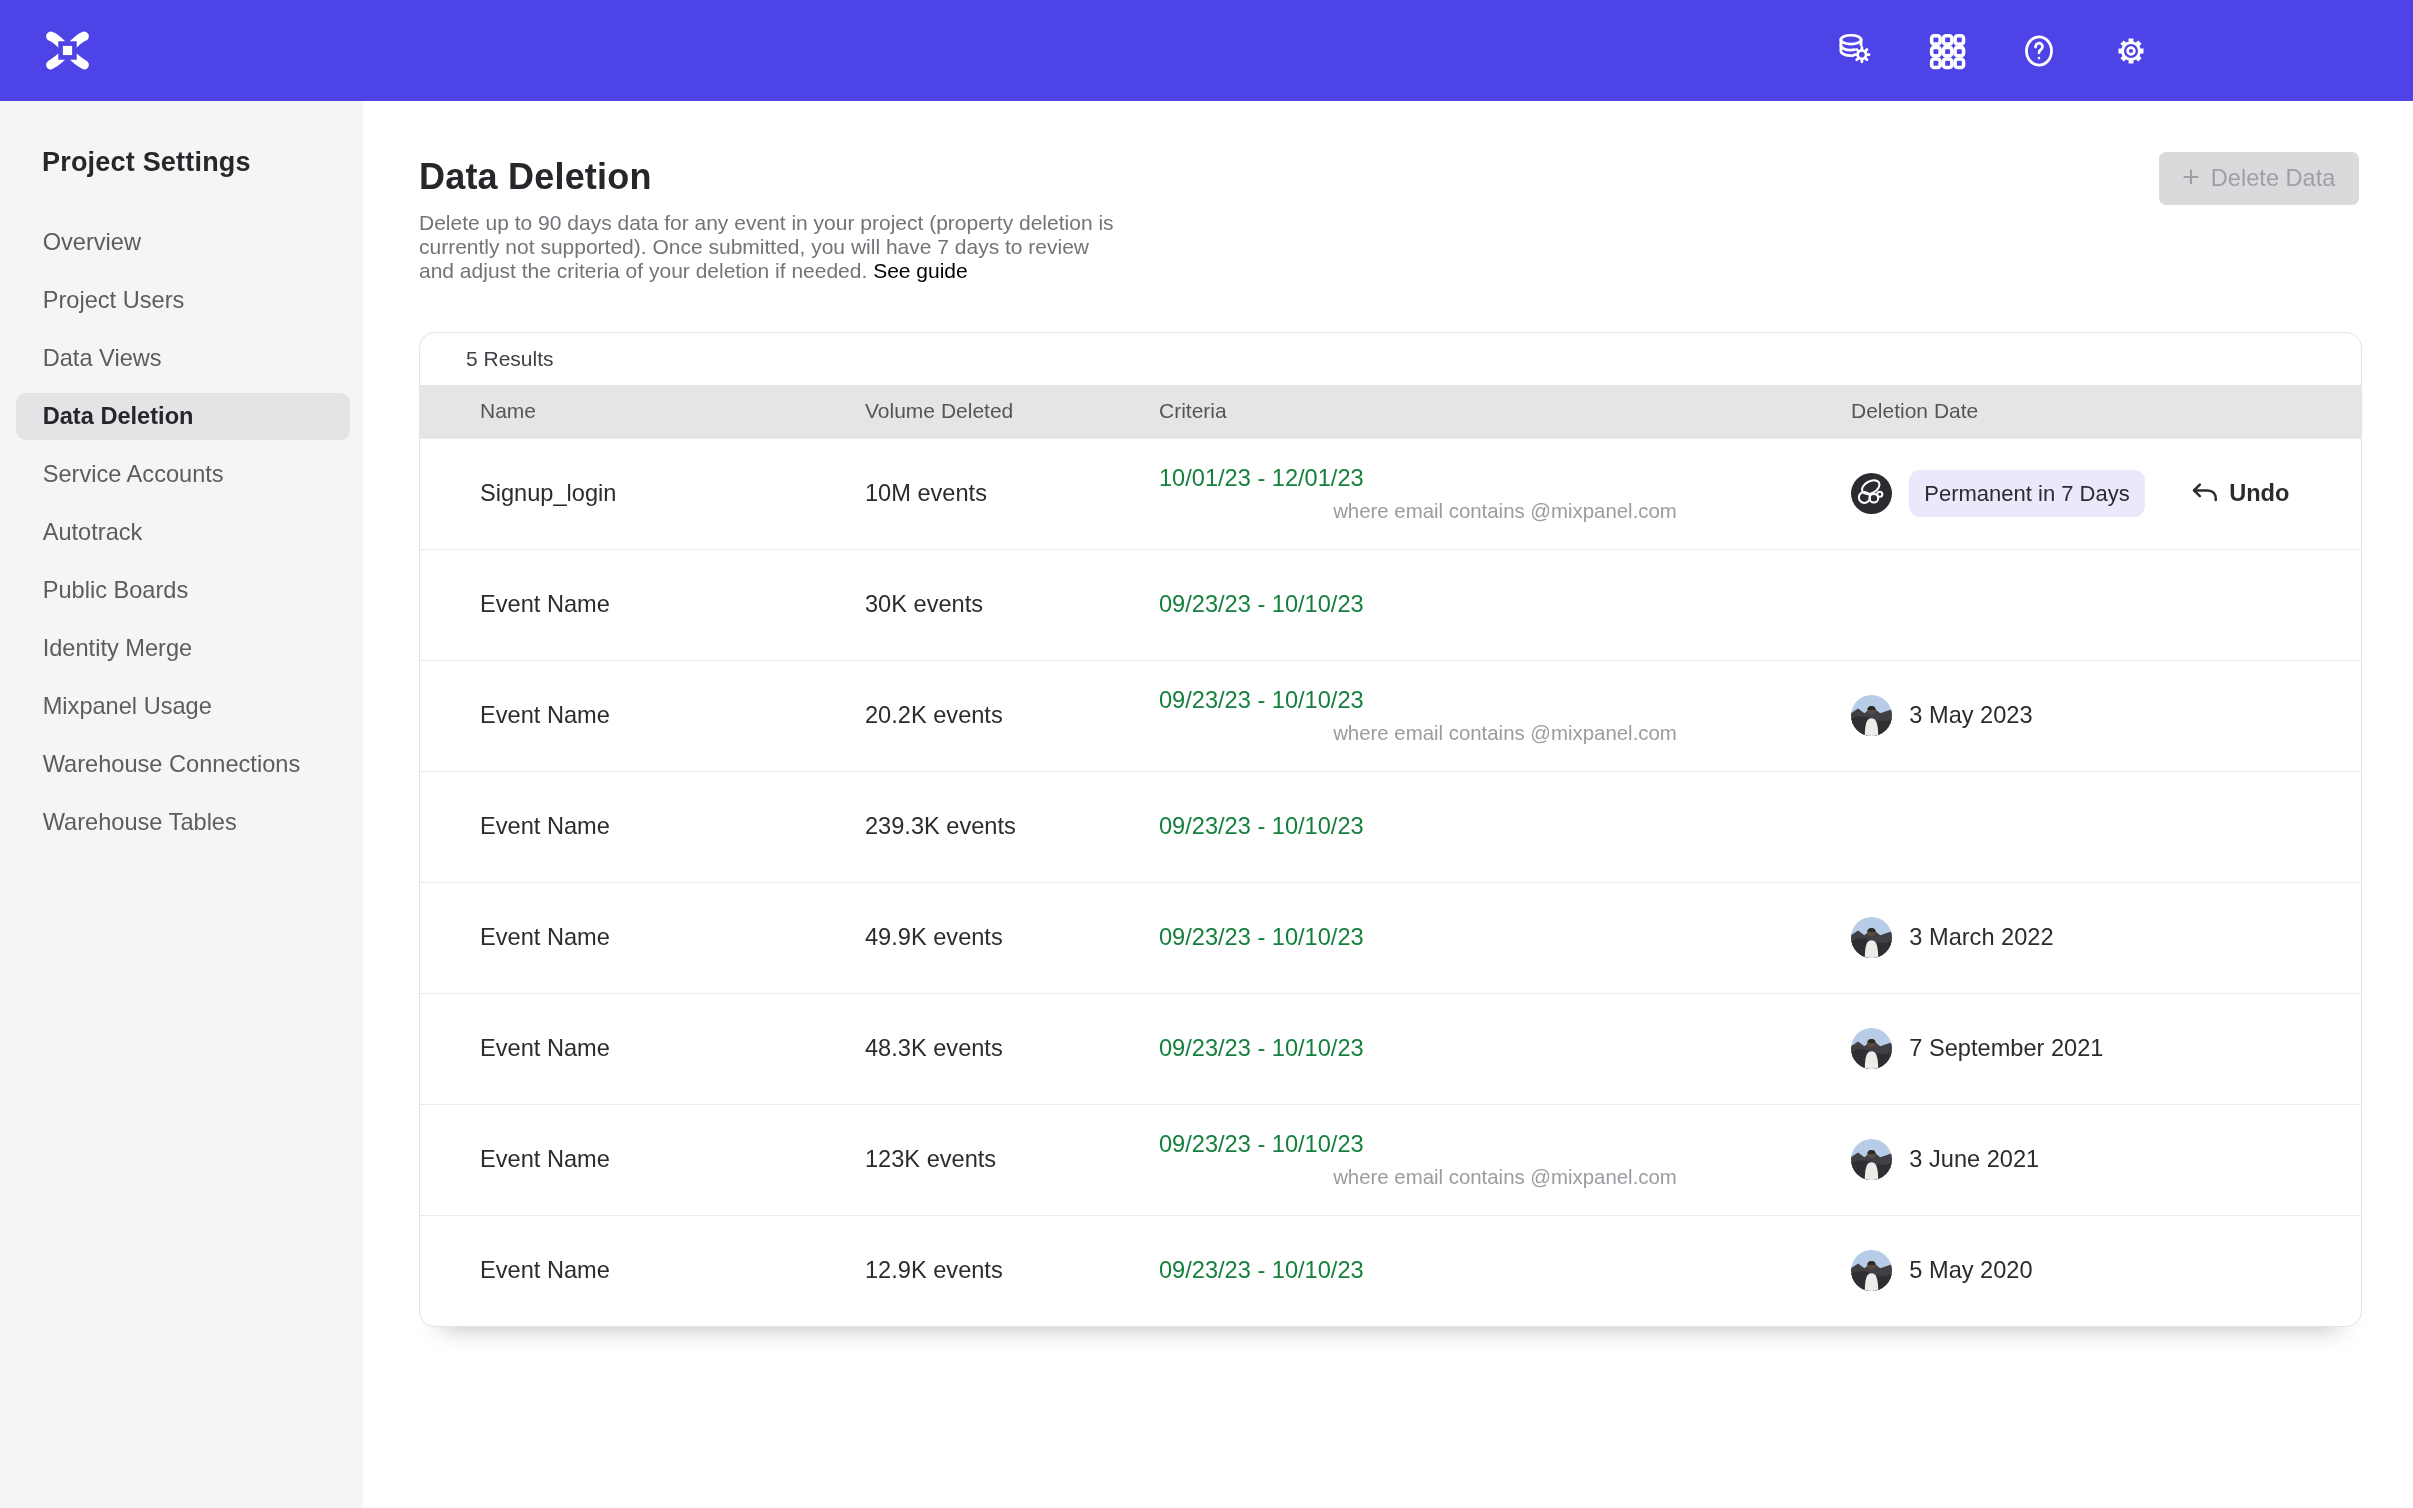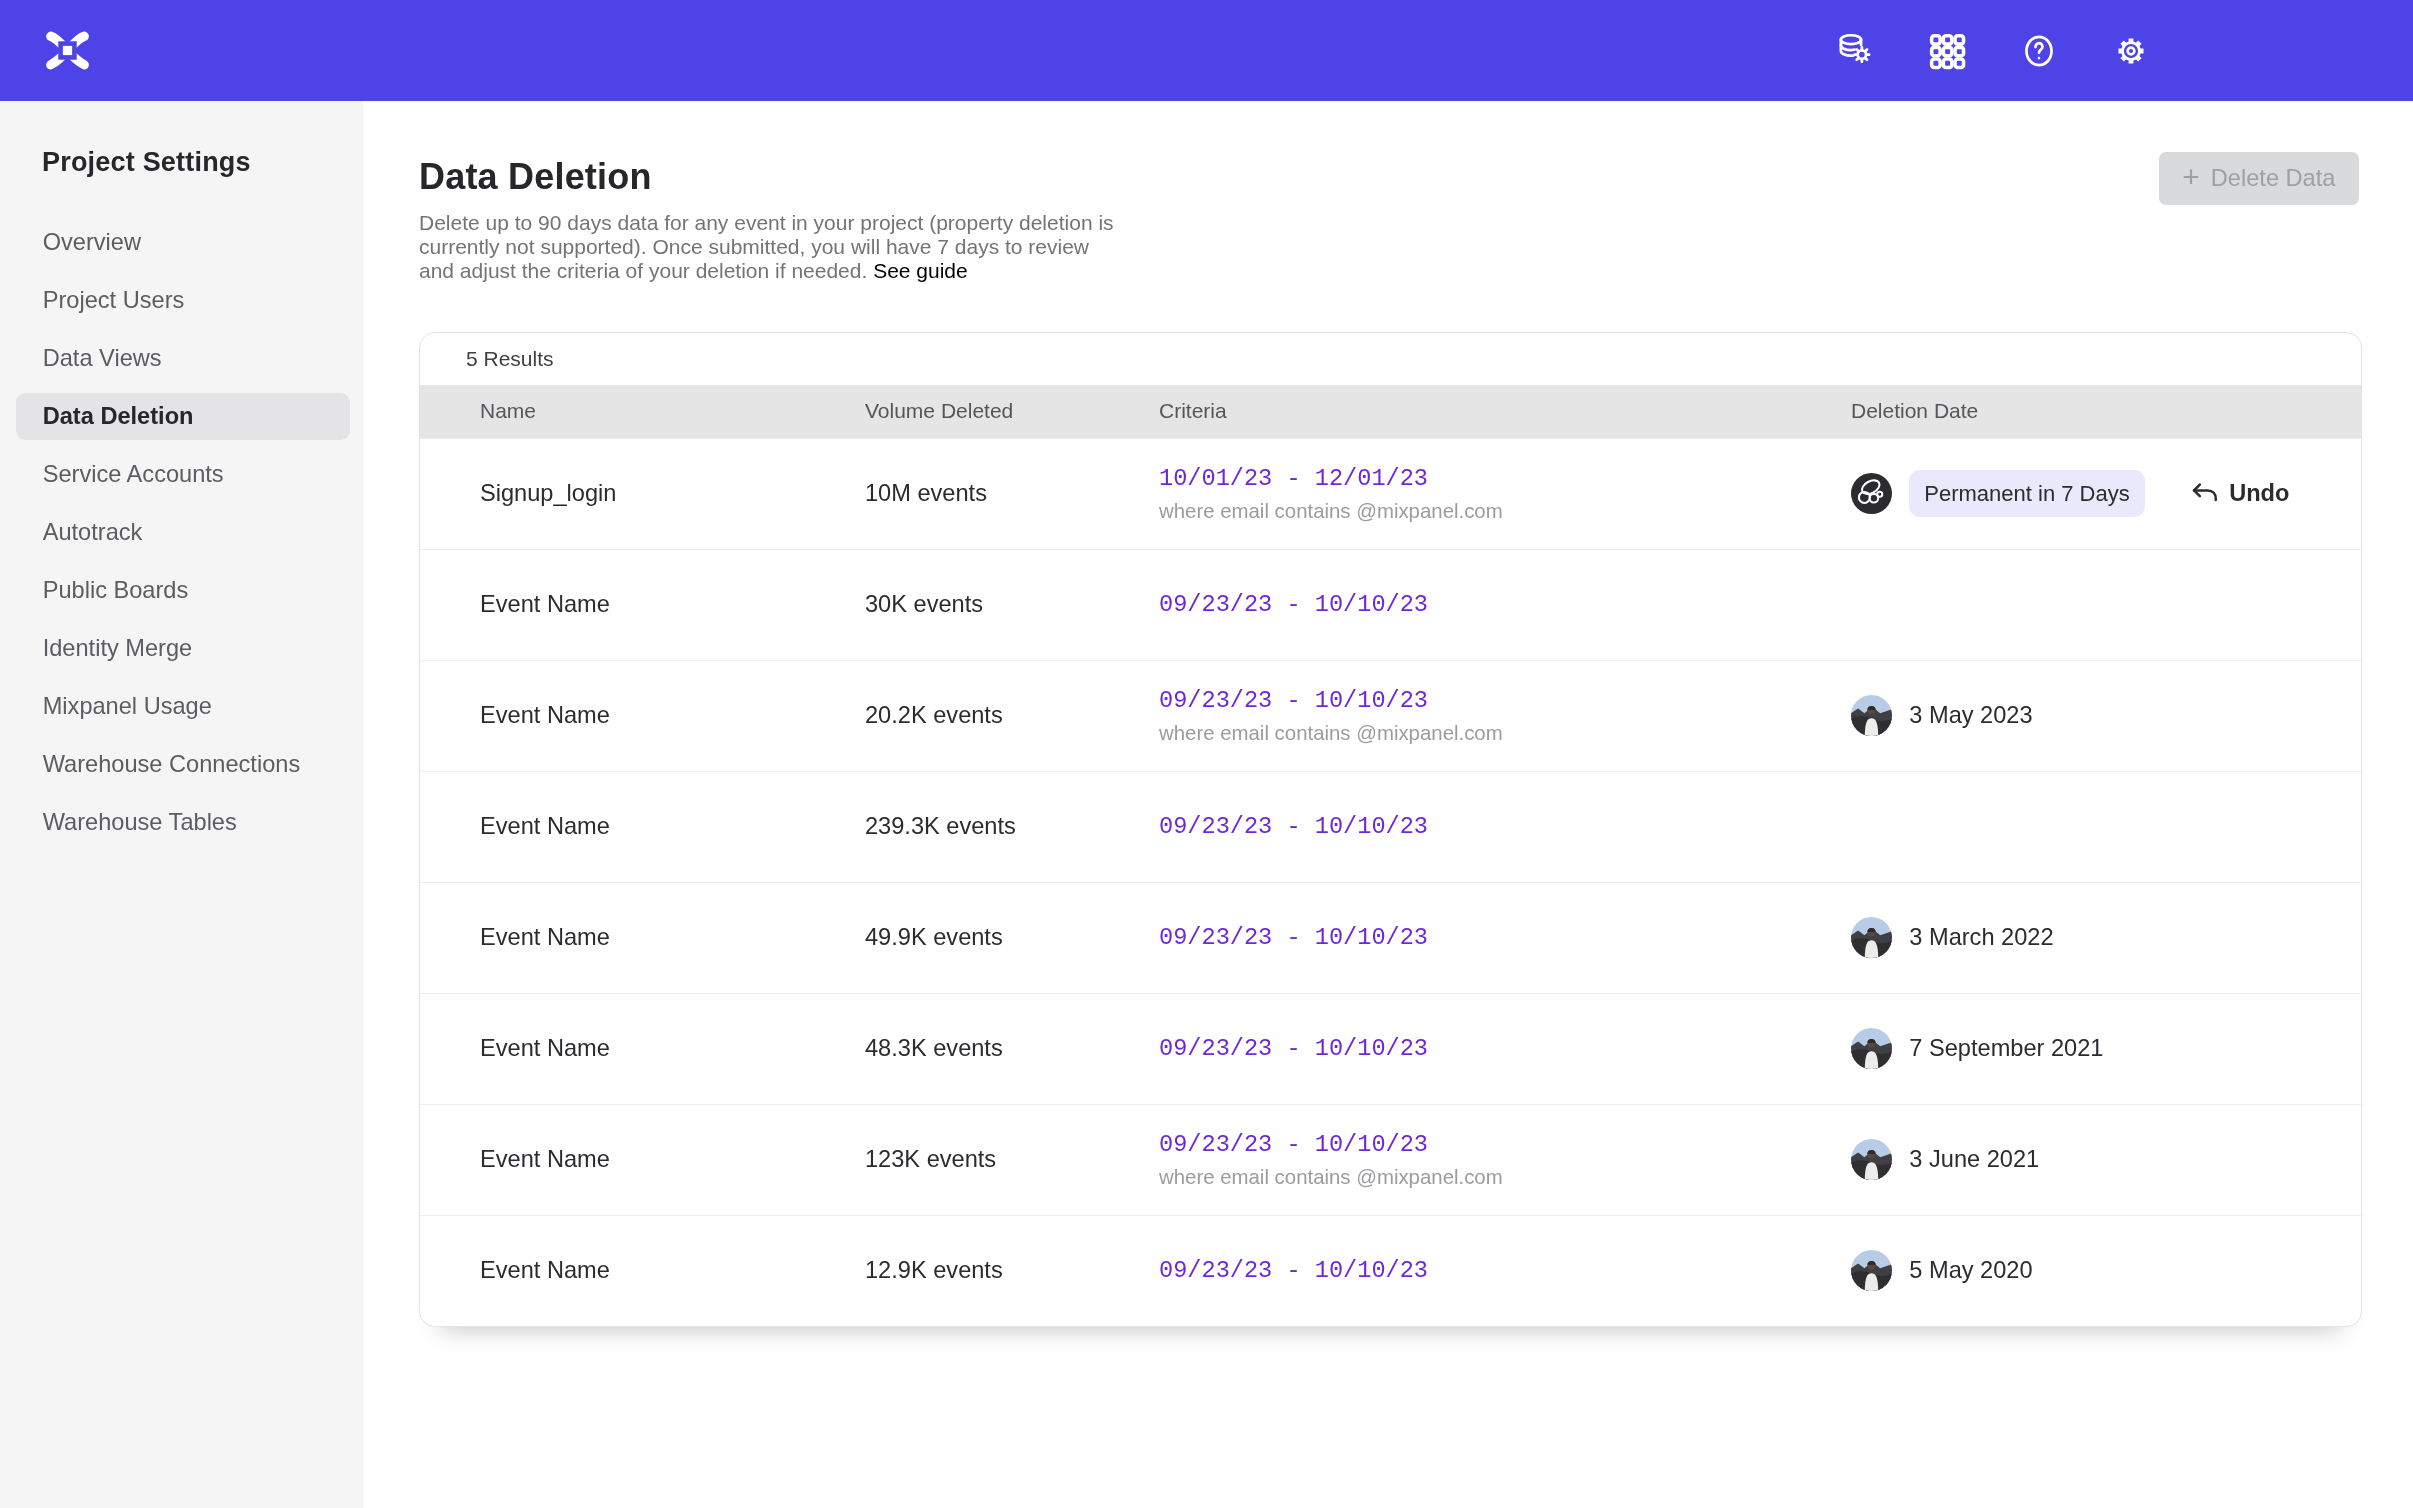--- a/index.html
+++ b/index.html
@@ -38,22 +38,22 @@
     border-radius:15.7px; overflow:hidden; box-shadow:0 23.6px 23.6px -22px rgba(0,0,0,.25); }
   .results-bar { height:52px; display:flex; align-items:center; padding-left:46px;
     font-size:21px; color:#3f3f45; }
   .thead { height:53px; background:#e5e5e5; display:grid;
     grid-template-columns:385px 294px 692px auto; align-items:center; padding-left:60px;
     font-size:21px; color:#55555b; }
   .row { height:111px; display:grid; grid-template-columns:385px 294px 692px auto;
     align-items:center; padding-left:60px; border-top:1.6px solid #ececee; }
   .cell-name, .cell-volume { font-size:23.6px; color:#2b2b30; }
   .cell-criteria { display:flex; flex-direction:column; justify-content:center; }
-  .criteria-main { font-size:23.6px; color:#6d28d9;font-family:Liberation Mono, monospace; }
-  .criteria-sub { font-size:20.4px; color:#9b9ba1; margin-top:8px; }
+  .criteria-main { font-size:23.6px; color:#15803d; }
+  .criteria-sub { font-size:20.4px; color:#9b9ba1; margin-top:8px;text-align:center; }
   .cell-deletion { display:flex; align-items:center; }
 
   .avatar { width:41px; height:41px; border-radius:50%; overflow:hidden; flex-shrink:0;
     position:relative; }
   .avatar svg { display:none; width:41px; height:41px; }
   .avatar--photo svg.av-photo { display:block; }
   .avatar--illustration { background:#2b2b30; }
   .avatar--illustration svg.av-illu { display:block; }
 
   .deleted-date { font-size:23.6px; color:#2b2b30; margin-left:17.3px; }

